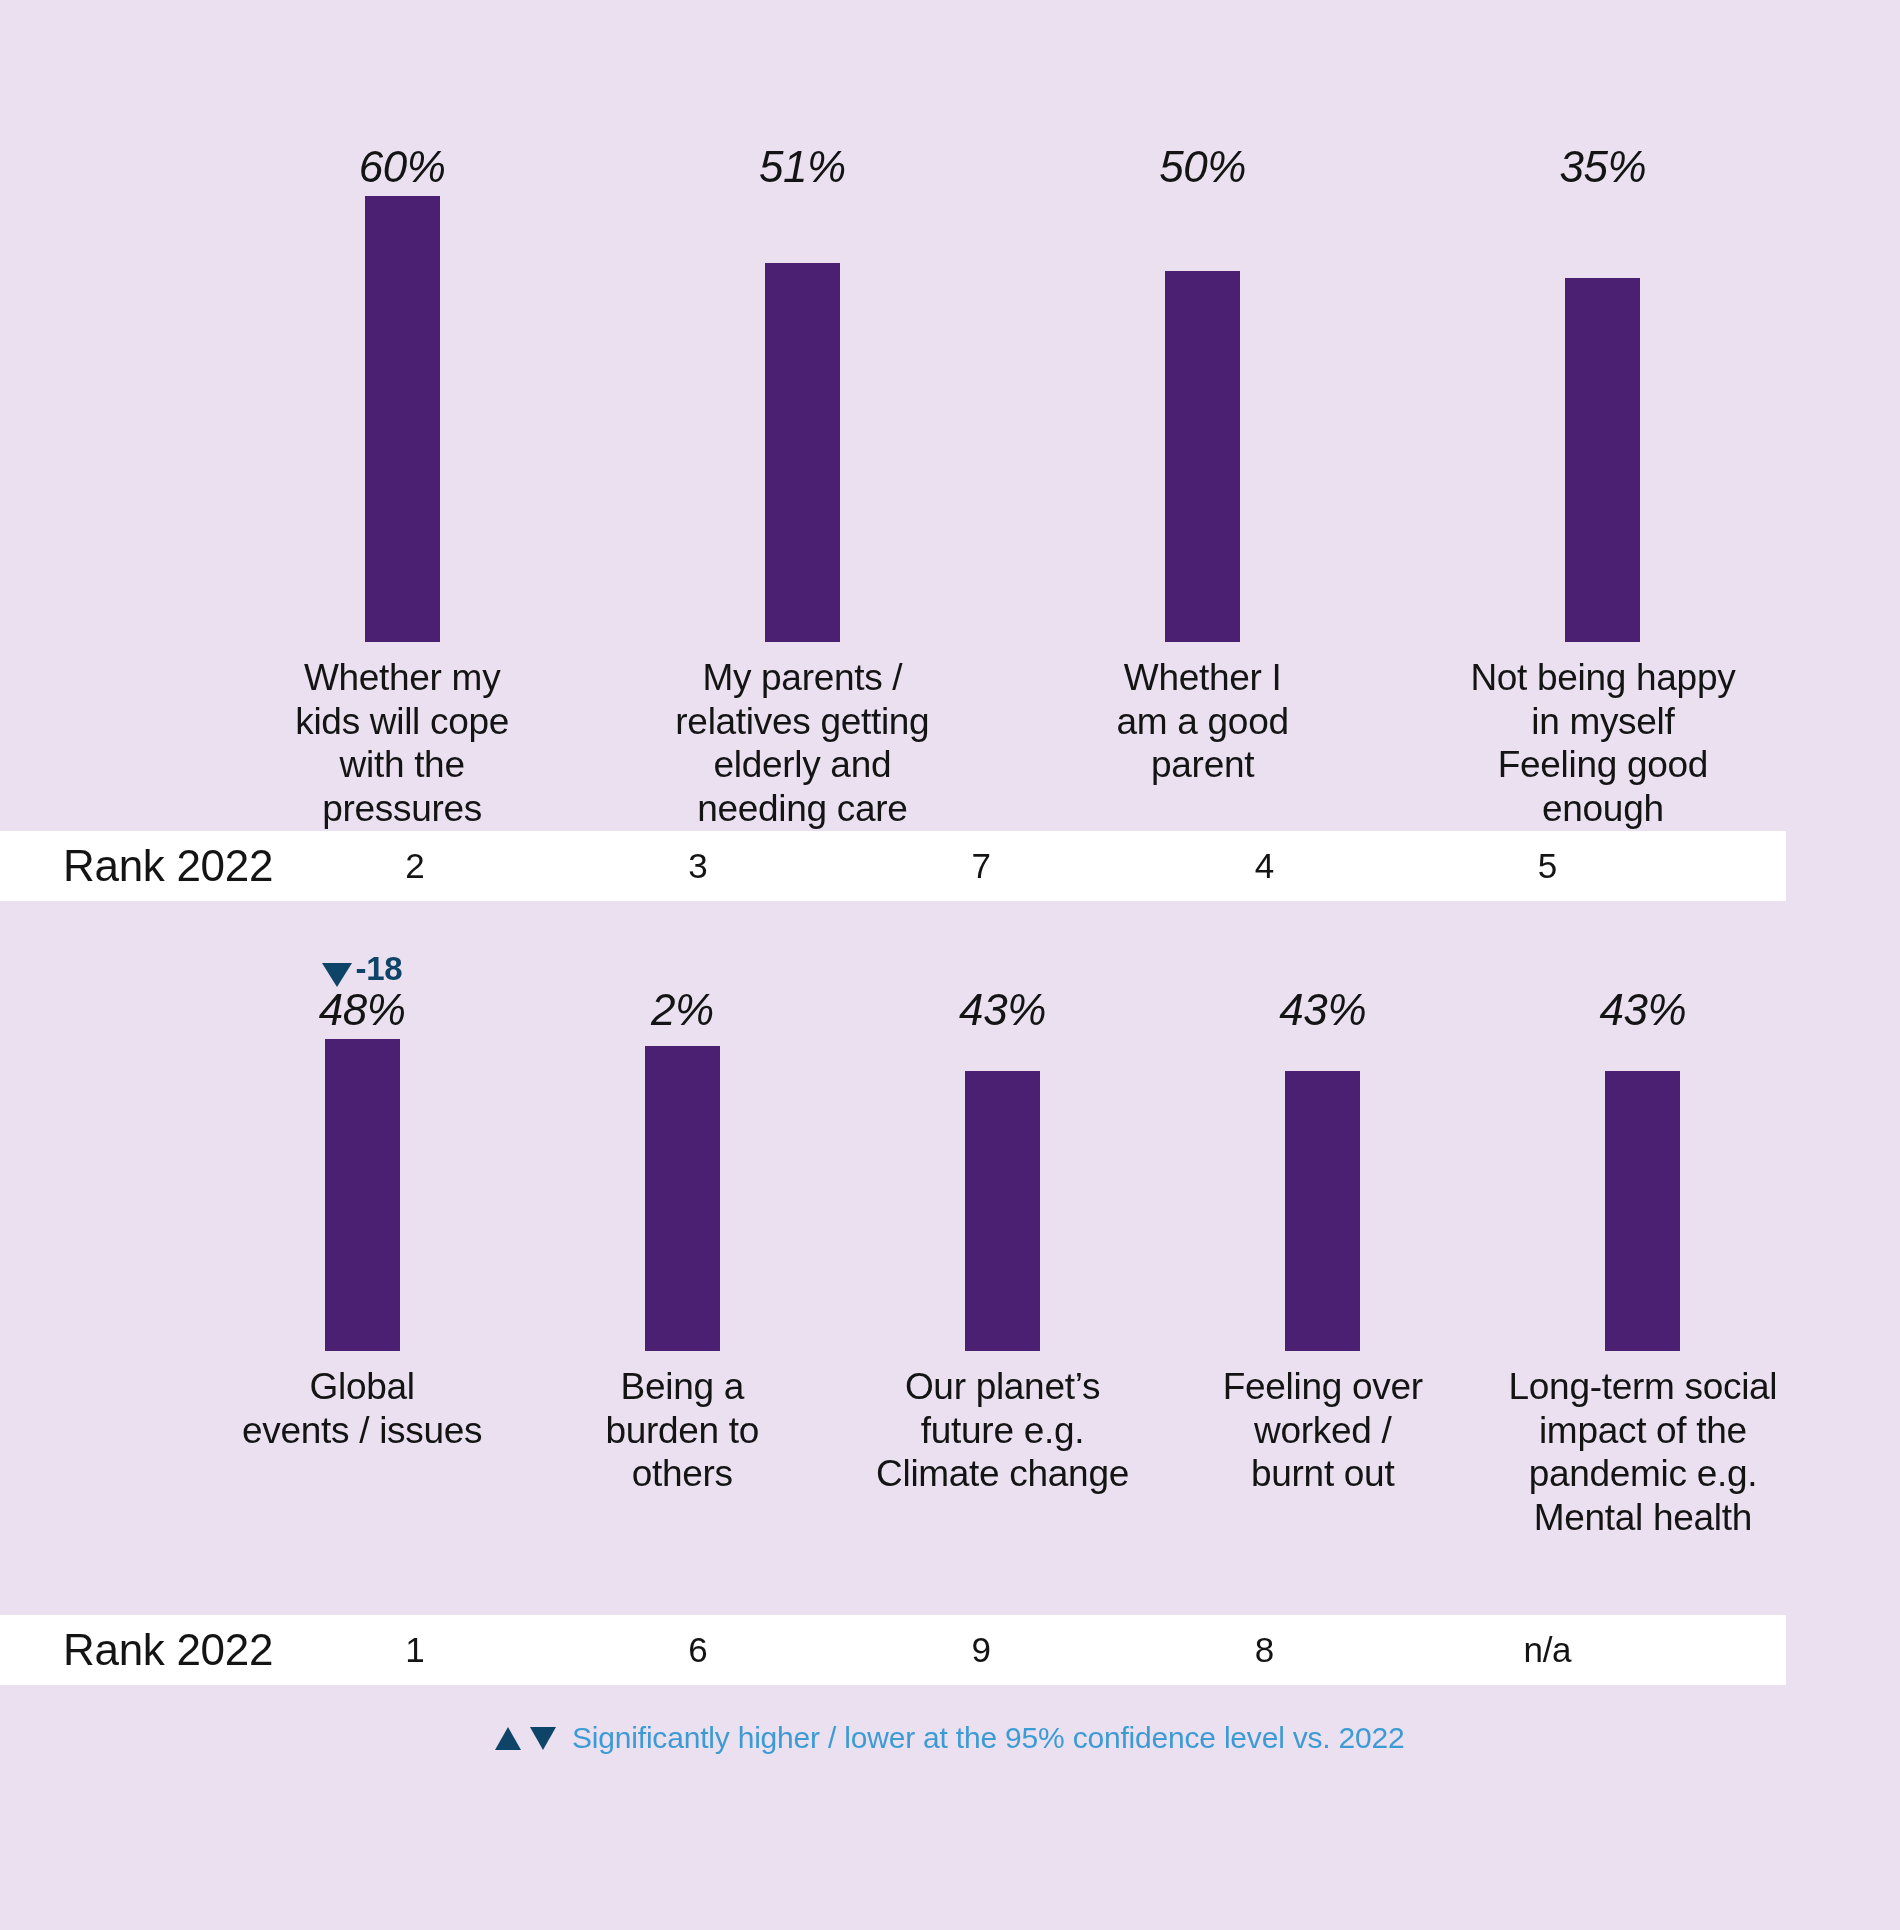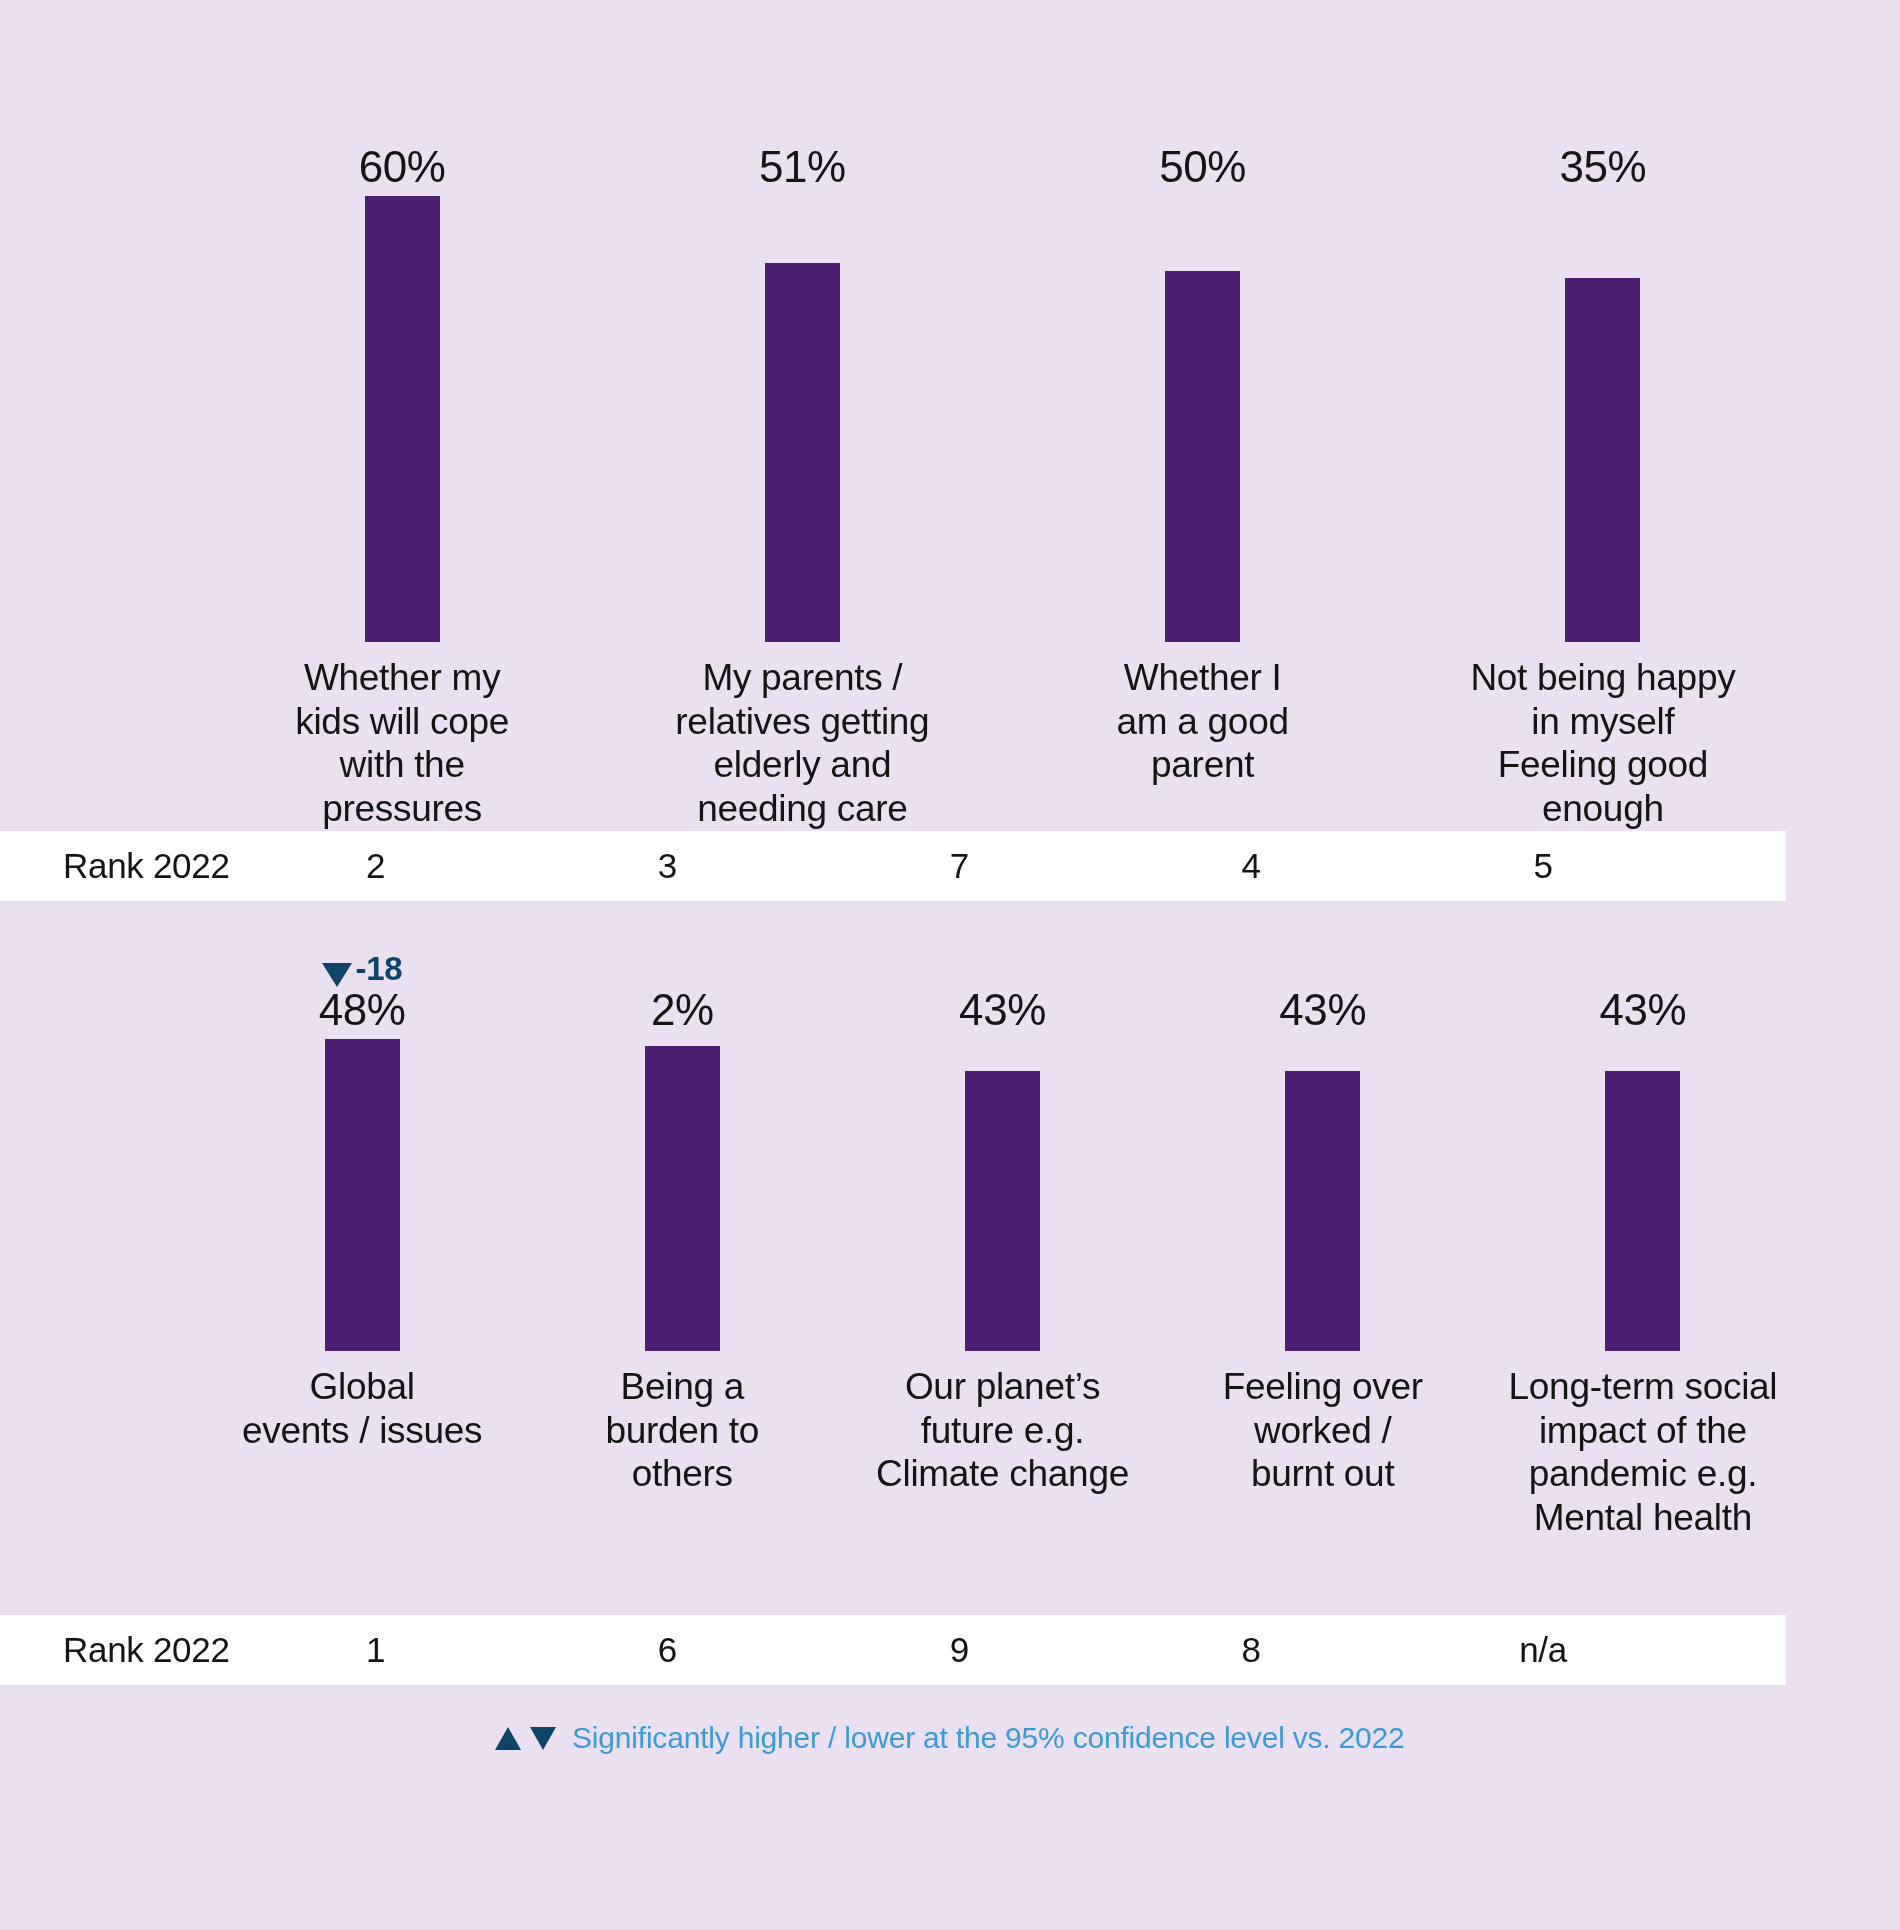--- a/index.html
+++ b/index.html
@@ -58,20 +58,21 @@
     top: 1.8px;
   }
 
   .value {
     font-size: 44px;
     color: #141414;
     line-height: 1.12;
     letter-spacing: -0.4px;
     text-align: center;
     height: 54px;
+    font-style: italic;
   }
 
   .bar-zone {
     display: flex;
     align-items: flex-end;
     justify-content: center;
   }
   .bar {
     width: 75px;
     background: #4B2072;
@@ -93,21 +94,21 @@
     left: 0;
     width: 1786px;
     height: 70px;
     background: #FFFFFF;
     display: flex;
     flex-direction: row;
     align-items: center;
   }
   .rank-title {
     flex: 0 0 202px;
-    font-size: 35px;
+    font-size: 44px;
     color: #141414;
     letter-spacing: -0.3px;
     padding-left: 63px;
     white-space: nowrap;
   }
   .rank-cells {
     flex: 1 1 auto;
     display: flex;
     flex-direction: row;
   }

